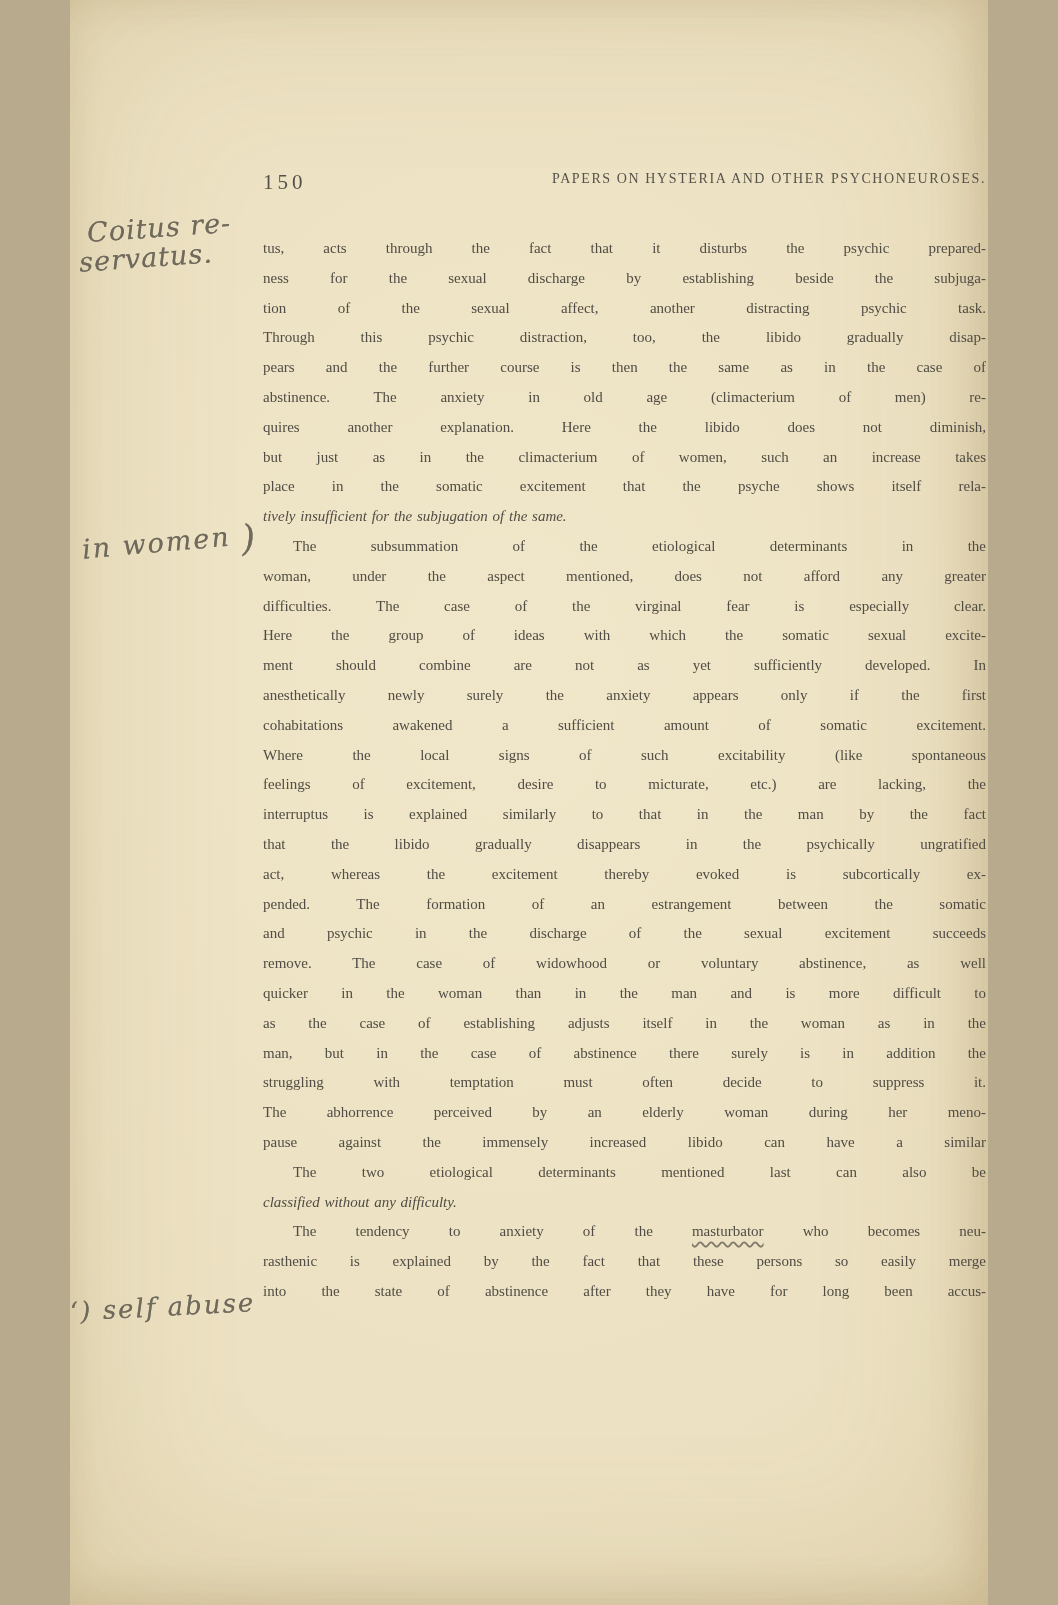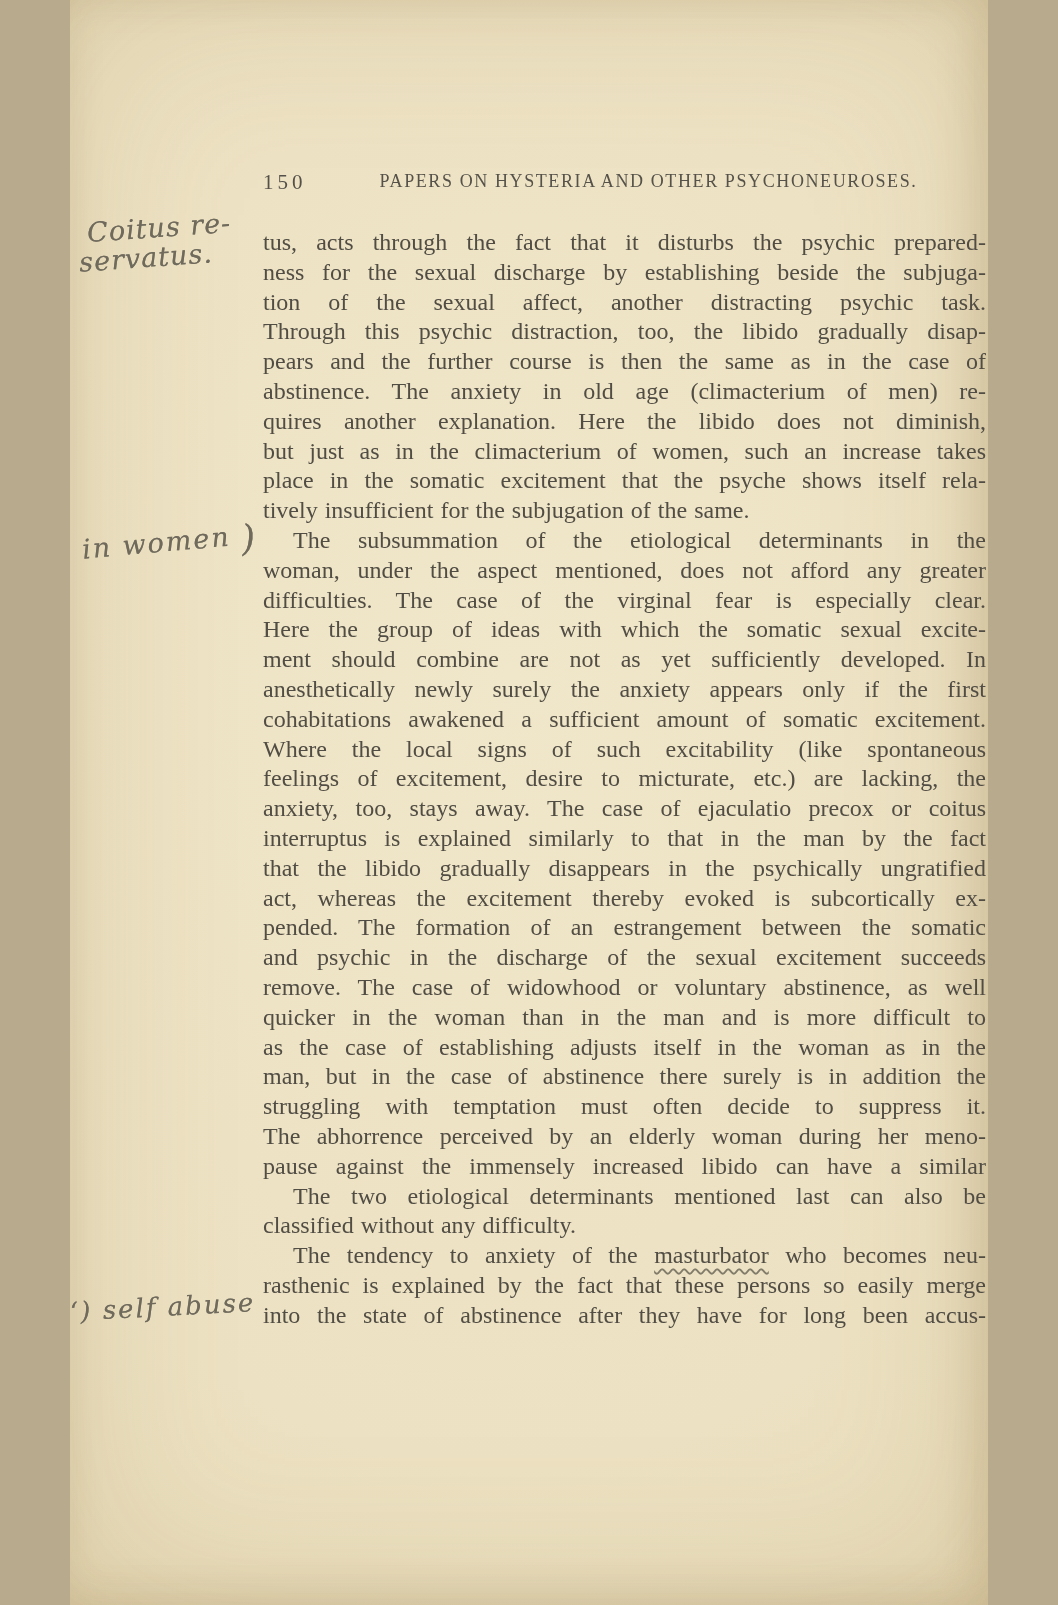--- a/index.html
+++ b/index.html
@@ -21,34 +21,34 @@
   .running-header{
     position:absolute;left:193px;top:169px;width:723px;height:28px;
     color:#56524a;
   }
   .page-number{
     position:absolute;left:0;top:1px;
     font-size:21px;letter-spacing:4px;color:#55514a;
   }
   .running-head-title{
     position:absolute;left:48px;right:0;top:2px;
-    text-align:center;font-size:18px;letter-spacing:1.6px;
+    text-align:right;font-size:14px;letter-spacing:1.6px;
     color:#56524a;white-space:nowrap;
   }
   
   .body-text{
-    position:absolute;left:193px;top:228px;width:723px;
-    font-size:24px;line-height:29.8px;color:#514d44;
+    position:absolute;left:193px;top:234px;width:723px;
+    font-size:15px;line-height:29.8px;color:#514d44;
   }
   .t-line{
     height:29.8px;overflow:visible;
     text-align:justify;text-align-last:justify;
     word-spacing:1px;
   }
-  .t-line.para-end{text-align-last:left;}
+  .t-line.para-end{text-align-last:left;font-style:italic;}
   .t-line.indent{text-indent:30px;}
   .pencil-underline{
     text-decoration:underline wavy rgba(118,112,96,.9);
     text-decoration-thickness:1.6px;
     text-underline-offset:5px;
     text-decoration-skip-ink:none;
   }
   
   .margin-note{
     position:absolute;
@@ -108,21 +108,20 @@
       <div class="t-line para-end">tively insufficient for the subjugation of the same.</div>
       <div class="t-line indent">The subsummation of the etiological determinants in the</div>
       <div class="t-line">woman, under the aspect mentioned, does not afford any greater</div>
       <div class="t-line">difficulties.   The case of the virginal fear is especially clear.</div>
       <div class="t-line">Here the group of ideas with which the somatic sexual excite-</div>
       <div class="t-line">ment should combine are not as yet sufficiently developed.  In</div>
       <div class="t-line">anesthetically newly surely the anxiety appears only if the first</div>
       <div class="t-line">cohabitations awakened a sufficient amount of somatic excitement.</div>
       <div class="t-line">Where the local signs of such excitability (like spontaneous</div>
       <div class="t-line">feelings of excitement, desire to micturate, etc.) are lacking, the</div>
-      <div class="t-line">anxiety, too, stays away.   The case of ejaculatio precox or coitus</div>
       <div class="t-line">interruptus is explained similarly to that in the man by the fact</div>
       <div class="t-line">that the libido gradually disappears in the psychically ungratified</div>
       <div class="t-line">act, whereas the excitement thereby evoked is subcortically ex-</div>
       <div class="t-line">pended.   The formation of an estrangement between the somatic</div>
       <div class="t-line">and psychic in the discharge of the sexual excitement succeeds</div>
       <div class="t-line">remove.   The case of widowhood or voluntary abstinence, as well</div>
       <div class="t-line">quicker in the woman than in the man and is more difficult to</div>
       <div class="t-line">as the case of establishing adjusts itself in the woman as in the</div>
       <div class="t-line">man, but in the case of abstinence there surely is in addition the</div>
       <div class="t-line">struggling with temptation must often decide to suppress it.</div>

